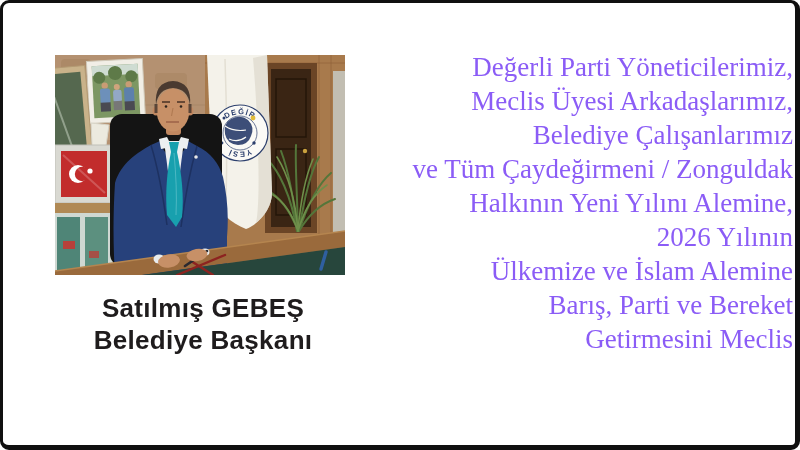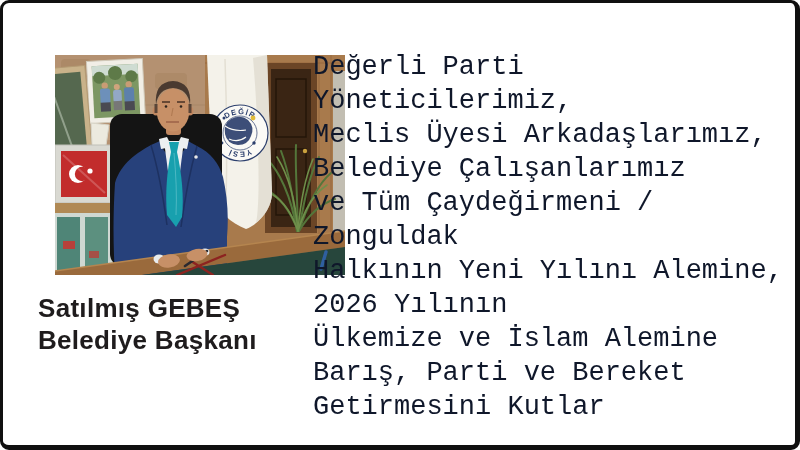--- a/index.html
+++ b/index.html
@@ -4,27 +4,27 @@
 <style>
   html,body{margin:0;padding:0;background:#ffffff;}
   .card{
     position:relative;width:800px;height:450px;box-sizing:border-box;
     background:#ffffff;border:3px solid #101010;border-right-width:5px;border-bottom-width:5px;
     border-radius:9px;overflow:hidden;
     font-family:"Liberation Sans","DejaVu Sans",sans-serif;
   }
   .photo{position:absolute;left:52px;top:52px;width:290px;height:220px;display:block;}
   .caption{
-    position:absolute;left:35px;top:289px;width:330px;text-align:left;
+    position:absolute;left:35px;top:289px;width:330px;text-align:center;
     font-weight:bold;font-size:26px;line-height:32px;color:#1f1c1d;letter-spacing:.3px;
   }
   .message{
-    position:absolute;left:310px;top:47px;width:480px;text-align:left;
-    font-family:Liberation Mono, monospace;
-    font-size:27px;line-height:34px;color:#0f172a;
+    position:absolute;left:310px;top:47px;width:480px;text-align:right;
+    font-family:Liberation Serif, serif;
+    font-size:27px;line-height:34px;color:#8b5cf6;
   }
   .emb-txt{font-family:"Liberation Sans","DejaVu Sans",sans-serif;font-size:7.5px;font-weight:bold;fill:#2c3f6d;letter-spacing:1.2px;}
 </style>
 </head>
 <body>
 
 <div class="card">
 
   <svg class="photo" viewBox="0 0 290 220" aria-hidden="true">
 
@@ -202,16 +202,16 @@
 
   <div class="message">
     <div>Değerli Parti Yöneticilerimiz,</div>
     <div>Meclis Üyesi Arkadaşlarımız,</div>
     <div>Belediye Çalışanlarımız</div>
     <div>ve Tüm Çaydeğirmeni / Zonguldak</div>
     <div>Halkının Yeni Yılını Alemine,</div>
     <div>2026 Yılının</div>
     <div>Ülkemize ve İslam Alemine</div>
     <div>Barış, Parti ve Bereket</div>
-    <div>Getirmesini Kutlar</div>
+    <div>Getirmesini Meclis</div>
   </div>
 
 </div>
 
 </body></html>

